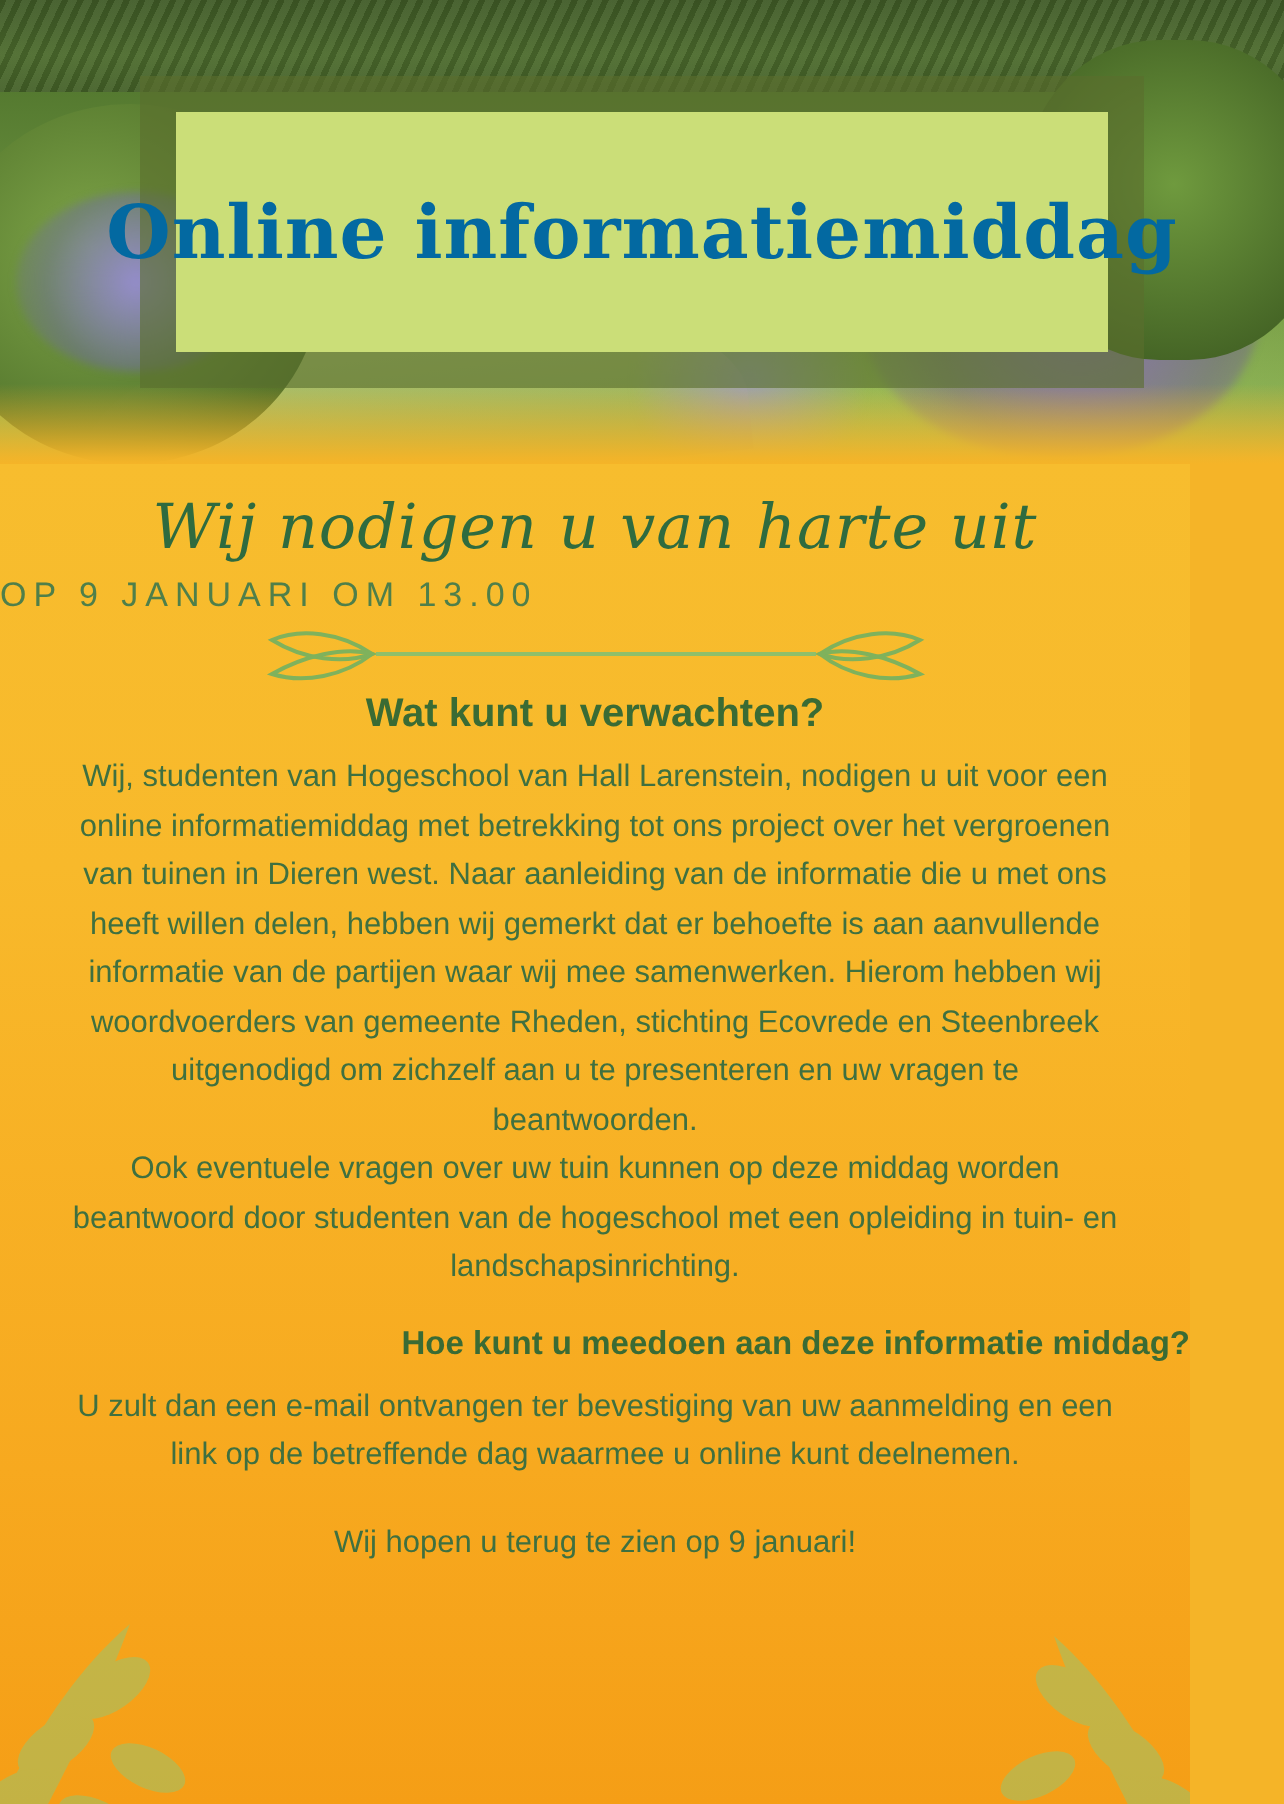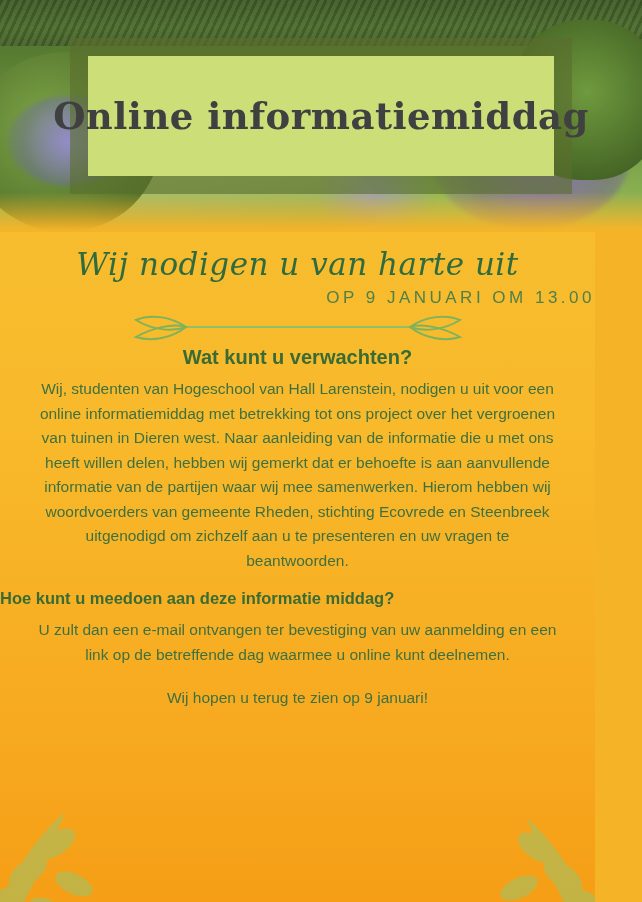--- a/index.html
+++ b/index.html
@@ -108,21 +108,21 @@
     background: #CBDE78;
     display: flex;
     align-items: center;
     justify-content: center;
   }
   .title-text {
     font-family: "DejaVu Serif", serif;
     font-weight: bold;
     font-size: 37px;
     letter-spacing: .5px;
-    color: #404040;
+    color: #0369a1;
     white-space: nowrap;
   }
 
   
   .content {
     position: absolute;
     top: 232px; left: 0;
     width: 595px;
     height: 670px;
     background: linear-gradient(180deg, #F7BD2E 0%, #F8B92B 30%, #F7A91F 75%, #F59E16 100%);
@@ -133,21 +133,21 @@
     margin: 14px 0 0 0;
     text-align: center;
     font-family: "DejaVu Serif", serif;
     font-style: italic;
     font-size: 31px;
     color: #2f6b3f;
     letter-spacing: .5px;
   }
   .subinvite {
     margin-top: 6px;
-    text-align: right;
+    text-align: left;
     font-size: 17px;
     letter-spacing: 3.5px;
     color: #4f7f4a;
   }
 
   .divider {
     position: relative;
     height: 34px;
     margin-top: 2px;
   }
@@ -164,21 +164,21 @@
     text-align: center;
     font-size: 15.5px;
     line-height: 24.5px;
     color: #3f7040;
     padding: 0 36px;
     margin: 0;
   }
   .para + .para { margin-top: 0px; }
 
   .heading2 {
-    text-align: left;
+    text-align: right;
     font-weight: bold;
     font-size: 16.5px;
     color: #3a6b34;
     margin: 16px 0 10px 0;
   }
   .email {
     text-align: center;
     font-weight: bold;
     font-size: 16px;
     color: #2f6b3f;
@@ -230,20 +230,21 @@
           <path d="M108 17 C92 6, 72 4, 58 10 C74 20, 94 22, 108 17 Z"></path>
           <path d="M108 17 C94 28, 74 32, 58 27 C74 18, 94 13, 108 17 Z"></path>
           <path d="M332 17 C348 6, 368 4, 382 10 C366 20, 346 22, 332 17 Z"></path>
           <path d="M332 17 C346 28, 366 32, 382 27 C366 18, 346 13, 332 17 Z"></path>
         </g>
       </svg>
     </div>
 
     <div class="heading">Wat kunt u verwachten?</div>
     <p class="para">Wij, studenten van Hogeschool van Hall Larenstein, nodigen u uit voor een online informatiemiddag met betrekking tot ons project over het vergroenen van tuinen in Dieren west. Naar aanleiding van de informatie die u met ons heeft willen delen, hebben wij gemerkt dat er behoefte is aan aanvullende informatie van de partijen waar wij mee samenwerken. Hierom hebben wij woordvoerders van gemeente Rheden, stichting Ecovrede en Steenbreek uitgenodigd om zichzelf aan u te presenteren en uw vragen te beantwoorden.</p>
+    <p class="para">Ook eventuele vragen over uw tuin kunnen op deze middag worden beantwoord door studenten van de hogeschool met een opleiding in tuin- en landschapsinrichting.</p>
 
     <div class="heading2">Hoe kunt u meedoen aan deze informatie middag?</div>
     <p class="para">U zult dan een e-mail ontvangen ter bevestiging van uw aanmelding en een link op de betreffende dag waarmee u online kunt deelnemen.</p>
 
     <div class="closing">Wij hopen u terug te zien op 9 januari!</div>
 
     <svg class="leafL" width="190" height="200" viewBox="0 0 190 200">
       <g fill="#9CC46B">
         <path d="M20 190 C40 150, 60 110, 95 80 C80 120, 60 160, 40 196 Z"></path>
         <ellipse cx="58" cy="140" rx="22" ry="11" transform="rotate(-35 58 140)"></ellipse>

